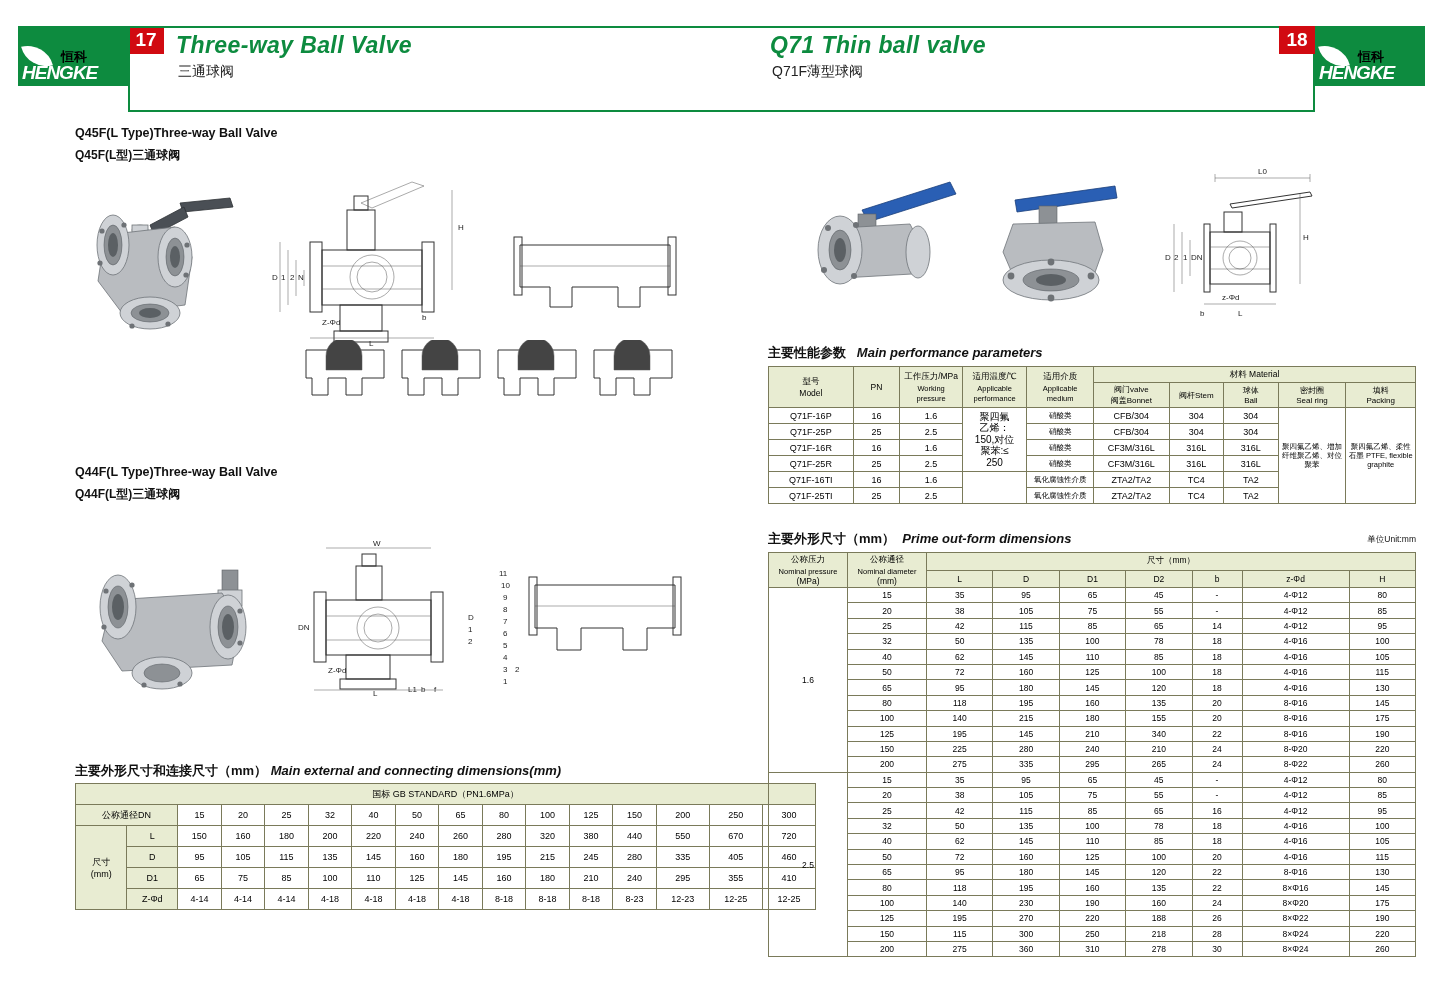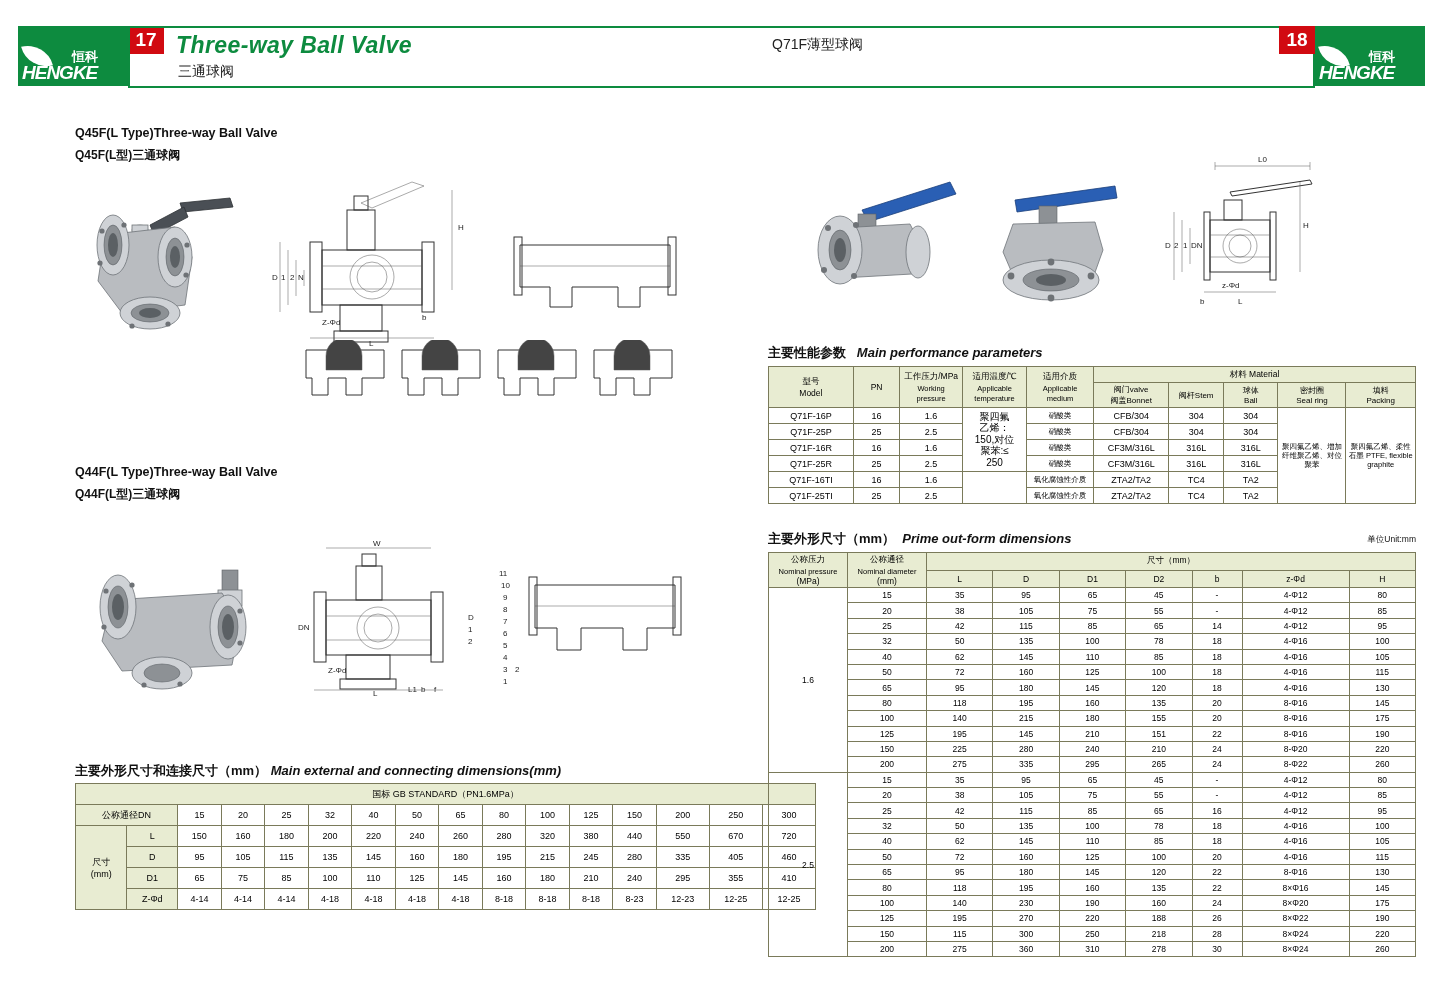--- a/index.html
+++ b/index.html
@@ -16,30 +16,30 @@
   .header{position:absolute;left:0;top:0;width:1440px;height:110px;}
   .logo-box{position:absolute;top:26px;width:110px;height:60px;background:#0d8b3f;}
   .logo-box.left{left:18px;}
   .logo-box.right{left:1315px;}
   .logo-inner{position:absolute;inset:0;display:flex;align-items:center;padding-left:4px;}
   .logo-leaf{width:34px;height:34px;position:relative;}
   .logo-leaf:before{
     content:"";position:absolute;left:2px;top:4px;width:26px;height:26px;
     background:#fff;border-radius:0 100% 0 100%;transform:rotate(-15deg);
   }
-  .logo-cn{color:#ffffff;font-size:13px;font-weight:bold;margin-left:16px;line-height:1;}
+  .logo-cn{color:#000000;font-size:13px;font-weight:bold;margin-left:5px;line-height:1;}
   .logo-en{position:absolute;left:4px;bottom:2px;color:#fff;font-size:19px;font-weight:bold;letter-spacing:-1px;font-style:italic;}
   .pagenum{
     position:absolute;top:26px;width:36px;height:28px;background:#d10a11;color:#fff;
     font-size:19px;font-weight:bold;display:flex;align-items:center;justify-content:center;
   }
   .pagenum.left{left:128px;}
   .pagenum.right{left:1279px;}
   .title-bar{
-    position:absolute;left:128px;top:26px;width:1187px;height:62px;
+    position:absolute;left:128px;top:26px;width:1187px;height:86px;
     border:2px solid #0d8b3f;box-sizing:border-box;
   }
   .title-block{position:absolute;top:4px;}
   .title-block.a{left:46px;}
   .title-block.b{left:640px;}
   .t-en{color:#0d8b3f;font-size:23px;font-weight:bold;font-style:italic;letter-spacing:.4px;margin:0;}
   .t-cn{color:#222;font-size:14px;margin:4px 0 12px 2px;}
 
   
   .sec-title{position:absolute;font-size:12.5px;font-weight:bold;color:#111;}
@@ -97,20 +97,21 @@
       <div class="logo-en">HENGKE</div>
     </div>
     <div class="pagenum left">17</div>
 
     <div class="title-bar">
       <div class="title-block a">
         <p class="t-en">Three-way Ball Valve</p>
         <p class="t-cn">三通球阀</p>
       </div>
       <div class="title-block b">
+        <p class="t-en">Q71 Thin ball valve</p>
         <p class="t-cn">Q71F薄型球阀</p>
       </div>
     </div>
 
     <div class="pagenum right">18</div>
     <div class="logo-box right">
       <div class="logo-inner">
         <div class="logo-leaf"></div>
         <div class="logo-cn">恒科</div>
       </div>
@@ -423,21 +424,21 @@
       <ellipse cx="76" cy="112" rx="48" ry="20" class="photo-body2"></ellipse>
       <ellipse cx="76" cy="112" rx="28" ry="11" class="photo-dark"></ellipse>
       <ellipse cx="76" cy="112" rx="15" ry="6" fill="#5b6064"></ellipse>
       <circle cx="36" cy="108" r="3.4" fill="#6e7276"></circle>
       <circle cx="116" cy="108" r="3.4" fill="#6e7276"></circle>
       <circle cx="76" cy="94" r="3.4" fill="#6e7276"></circle>
       <circle cx="76" cy="130" r="3.4" fill="#6e7276"></circle>
     </svg>
   </div>
 
-  <div class="draw" style="left:1160px;top:152px;text-align:right;">
+  <div class="draw" style="left:1160px;top:164px;text-align:right;">
     <svg width="250" height="165" viewBox="0 0 250 165">
       <g class="thin">
         <line x1="55" y1="14" x2="150" y2="14"></line>
         <line x1="55" y1="10" x2="55" y2="18"></line>
         <line x1="150" y1="10" x2="150" y2="18"></line>
       </g>
       <text class="dimtxt" x="98" y="10">L0</text>
       <path class="ln" d="M70 40 L150 28 L152 32 L72 44 Z"></path>
       <g class="ln">
         <rect x="50" y="68" width="60" height="52"></rect>
@@ -473,21 +474,21 @@
     <span style="color:#111;">主要性能参数</span>
     &nbsp;&nbsp;<span class="en">Main performance parameters</span>
   </div>
 
   <table id="perf-table">
     <thead id="perf-head">
         <tr>
           <td class="hdr" rowspan="3" style="width:88px">型号<br>Model</td>
           <td class="hdr" rowspan="3" style="width:46px">PN</td>
           <td class="hdr" rowspan="3" style="width:62px">工作压力/MPa<br><span style="font-size:7.5px">Working pressure</span></td>
-          <td class="hdr" rowspan="3" style="width:62px">适用温度/℃<br><span style="font-size:7.5px">Applicable temperature</span></td>
+          <td class="hdr" rowspan="3" style="width:62px">适用温度/℃<br><span style="font-size:7.5px">Applicable performance</span></td>
           <td class="hdr" rowspan="3" style="width:66px">适用介质<br><span style="font-size:7.5px">Applicable medium</span></td>
           <td class="hdr" colspan="5">材料 Material</td>
         </tr>
         <tr>
           <td class="hdr2" rowspan="2" style="width:74px">阀门valve<br>阀盖Bonnet</td>
           <td class="hdr2" rowspan="2" style="width:54px">阀杆Stem</td>
           <td class="hdr2" rowspan="2" style="width:54px">球体<br>Ball</td>
           <td class="hdr2" rowspan="2" style="width:70px">密封圈<br>Seal ring</td>
           <td class="hdr2" rowspan="2" style="width:70px">填料<br>Packing</td>
         </tr>
@@ -668,21 +669,21 @@
           <td>155</td>
           <td>20</td>
           <td>8-Φ16</td>
           <td>175</td>
         </tr>
         <tr>
           <td>125</td>
           <td>195</td>
           <td>145</td>
           <td>210</td>
-          <td>151</td>
+          <td>340</td>
           <td>22</td>
           <td>8-Φ16</td>
           <td>190</td>
         </tr>
         <tr>
           <td>150</td>
           <td>225</td>
           <td>280</td>
           <td>240</td>
           <td>210</td>

